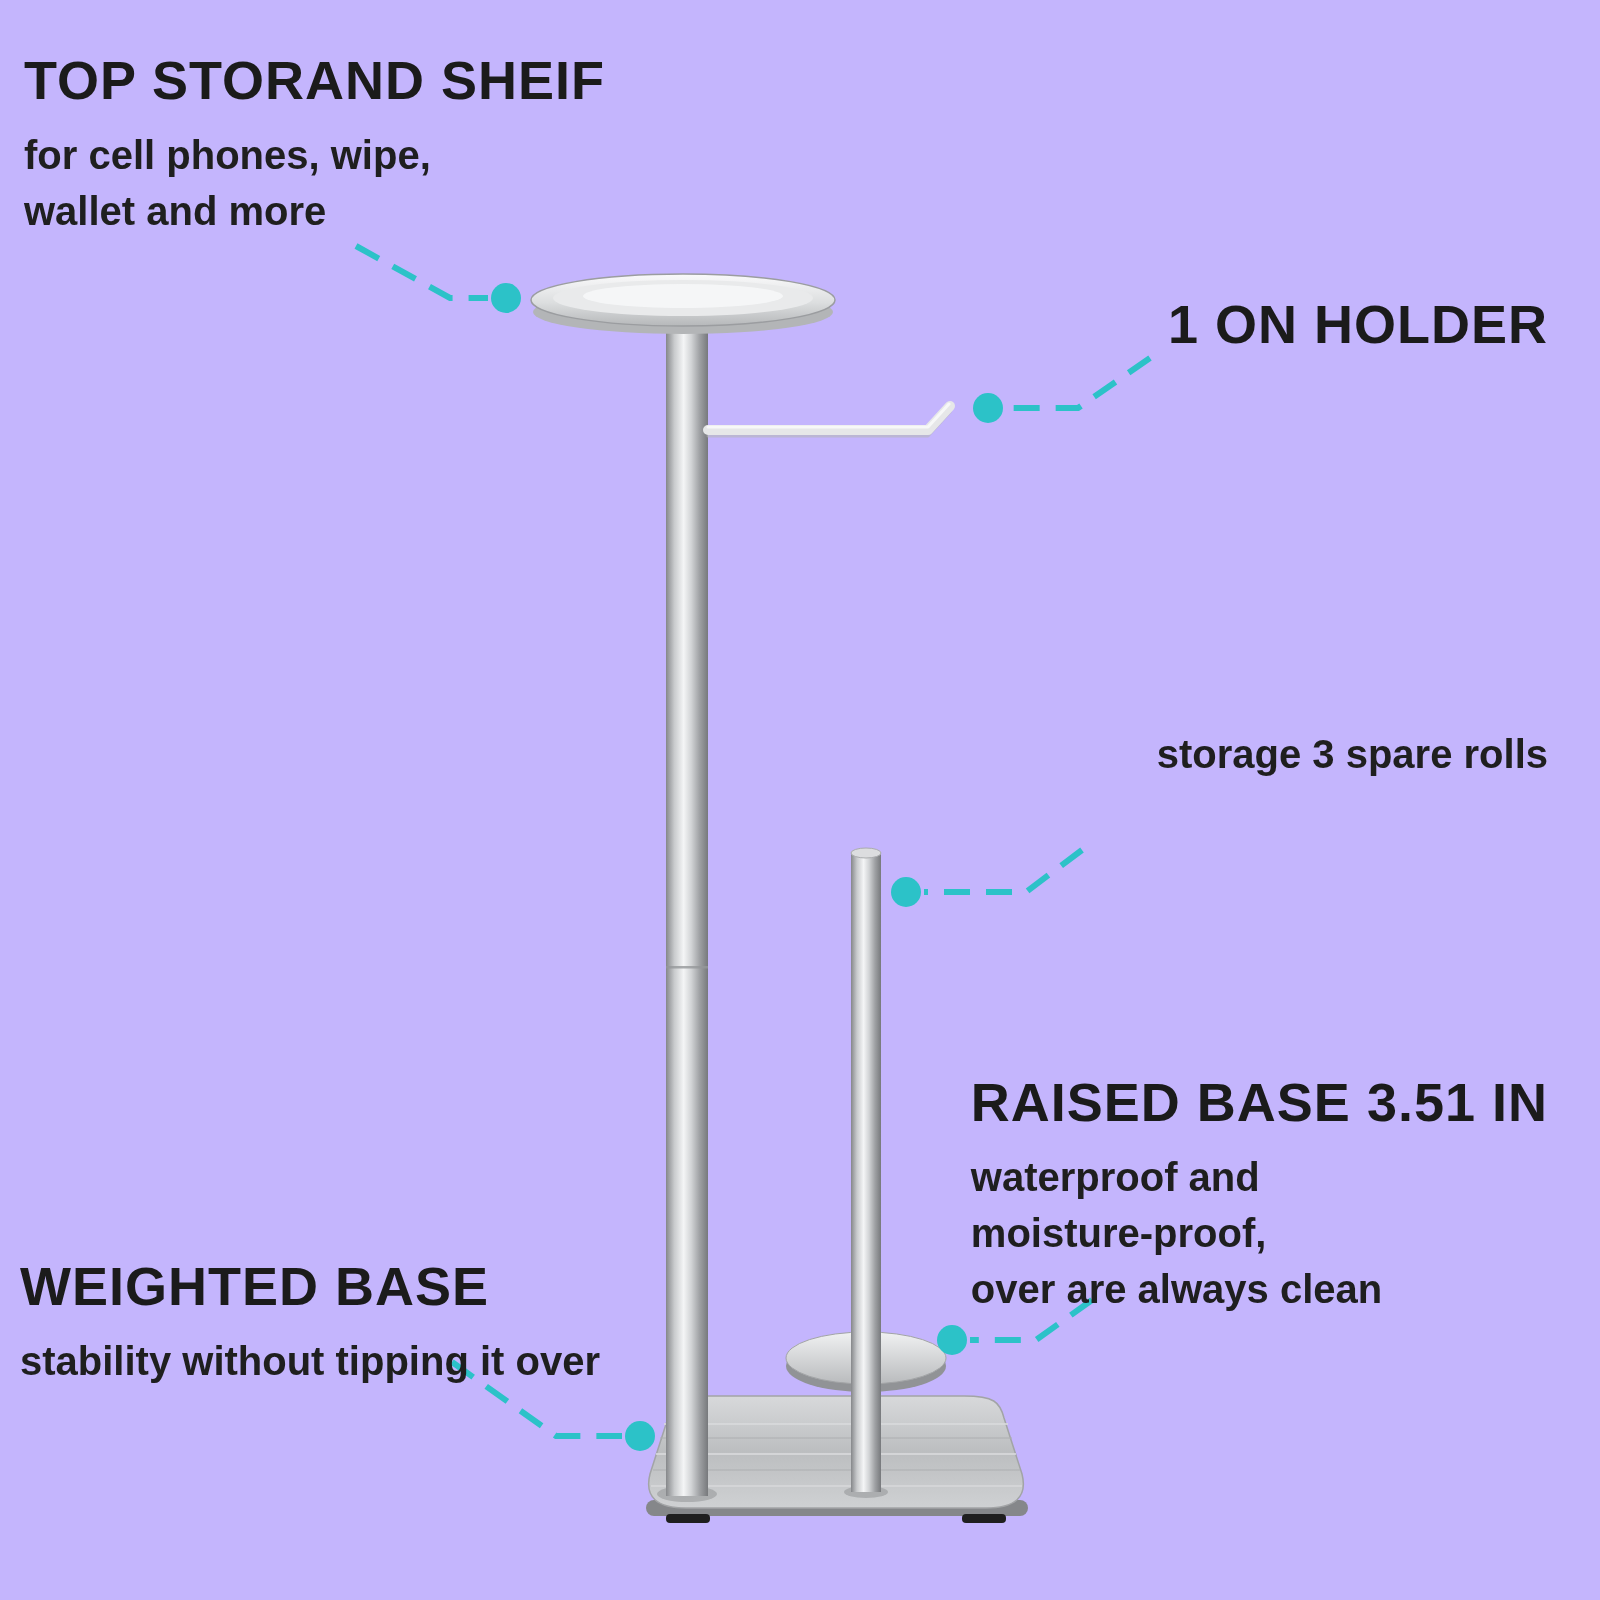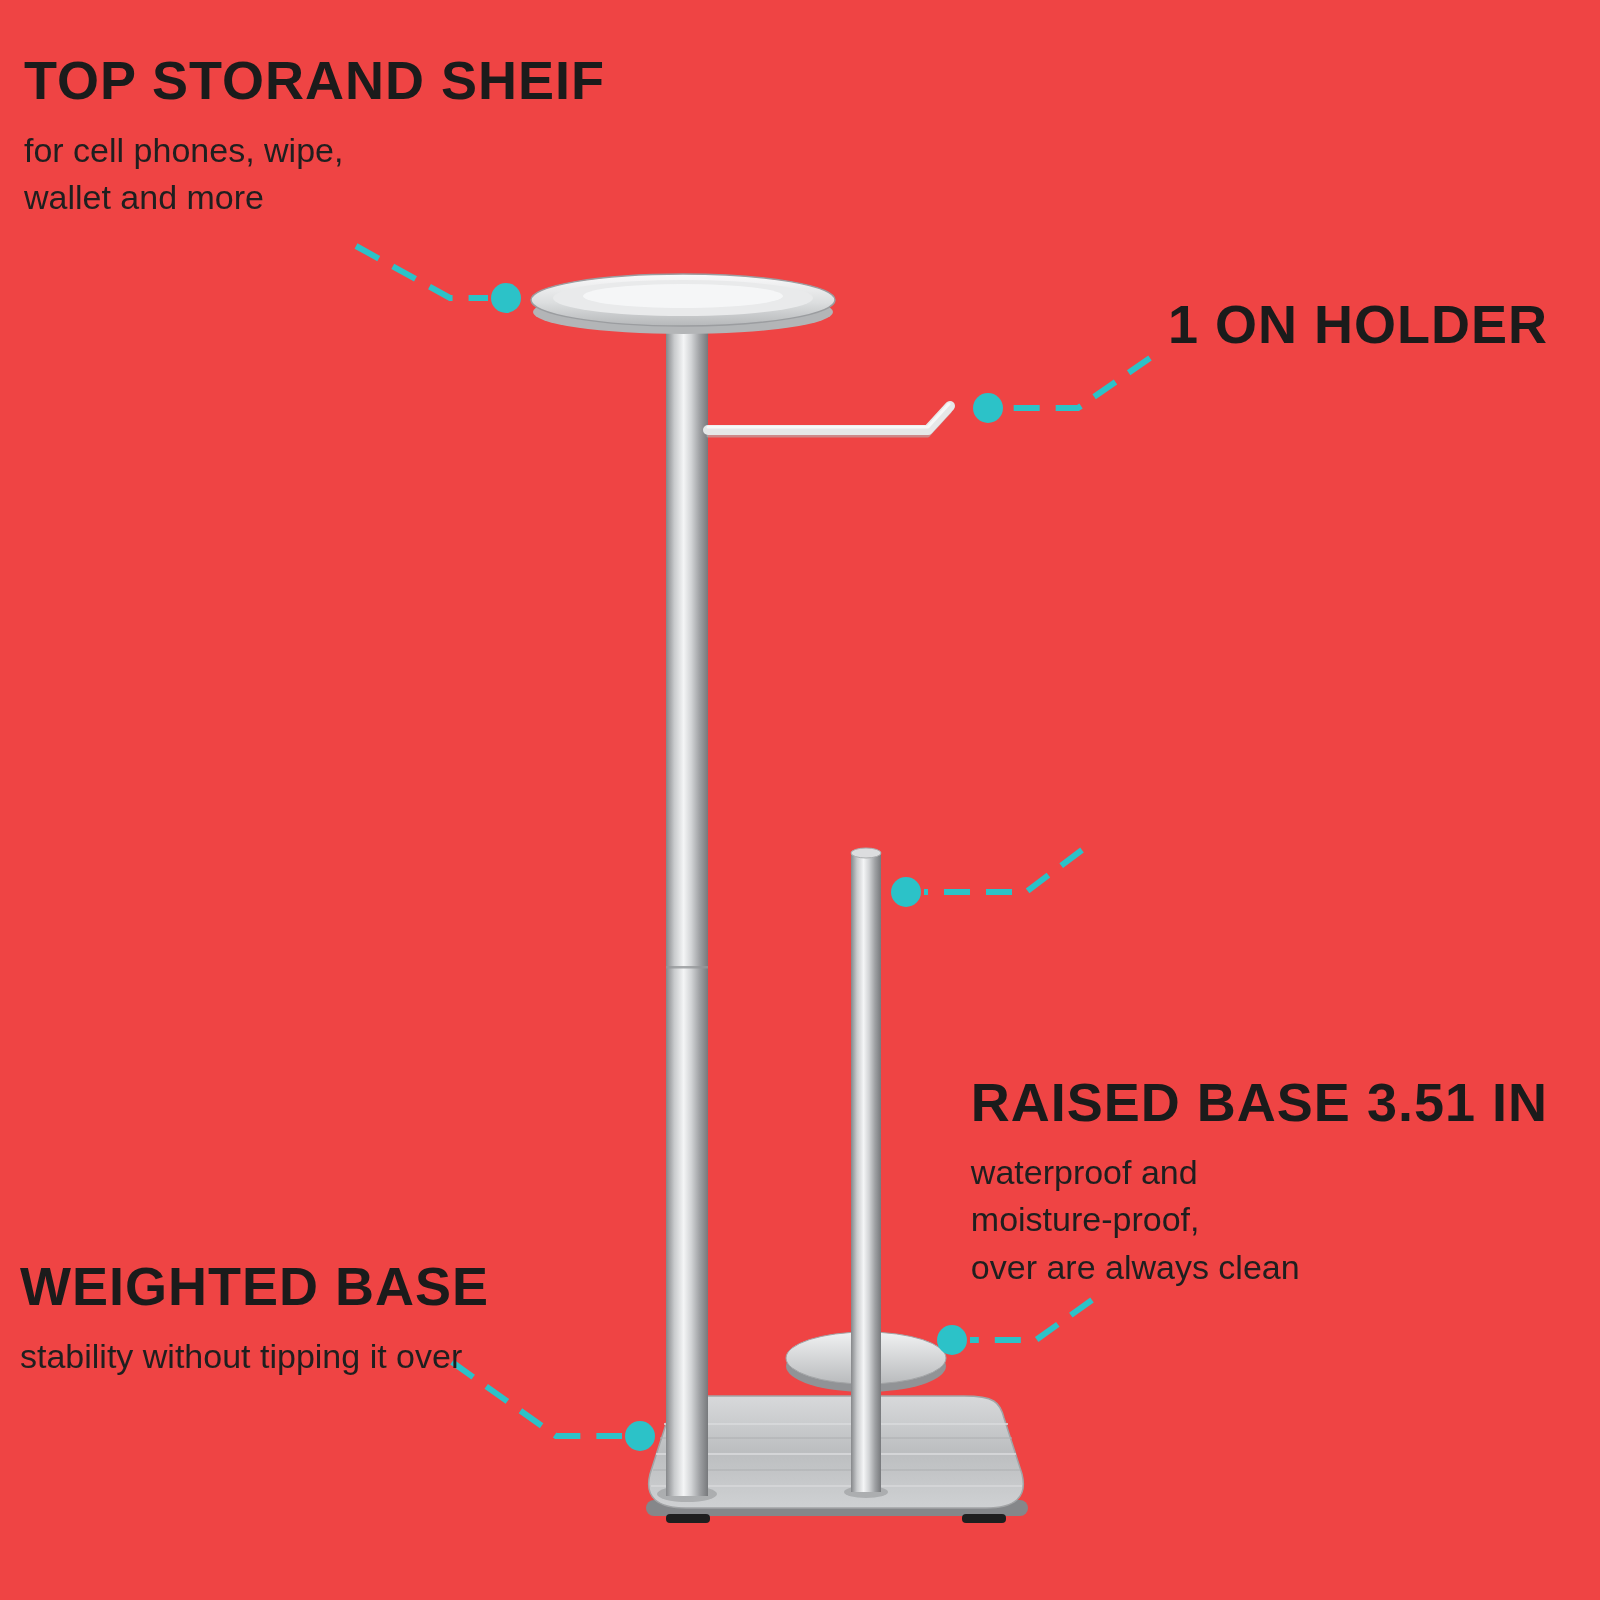--- a/index.html
+++ b/index.html
@@ -1,31 +1,31 @@
 <!DOCTYPE html>
 <html style="--accent: #2CC2C8;"><head>
 <meta charset="utf-8">
 <style>
   html,body{margin:0;padding:0;background:#ffffff;}
   .canvas{
     position:relative;
     width:1600px;height:1600px;
-    background:#ef4444;
+    background:#c4b5fd;
     overflow:hidden;
     font-family:"Liberation Sans", sans-serif;
   }
   .art{position:absolute;left:0;top:0;width:1600px;height:1600px;}
   .callout{position:absolute;}
   .callout .h{
     font-size:54px;font-weight:700;color:#1b1b1b;
     letter-spacing:1px;line-height:1.05;
     font-family:"Liberation Sans", sans-serif;
   }
   .callout .s{
-    font-size:34px;font-weight:400;color:#1f1f1f;
+    font-size:40px;font-weight:700;color:#1f1f1f;
     margin-top:18px;line-height:1.4;white-space:pre-line;
   }
   .right{}
   #c-topshelf{left:24px;top:52px;}
   #c-holder{right:52px;top:296px;}
   #c-storage{right:52px;top:712px;}
   #c-storage .s{margin-top:14px;}
   #c-raised{right:52px;top:1074px;}
   #c-weighted{left:20px;top:1218px;margin-top:40px;}
   .leader{fill:none;stroke:var(--accent,#2CC2C8);stroke-width:6;stroke-dasharray:26 16;}
@@ -127,20 +127,21 @@
     <div class="h">TOP STORAND SHEIF</div>
     <div class="s">for cell phones, wipe,
 wallet and more</div>
   </div>
 
   <div class="callout right" id="c-holder">
     <div class="h">1 ON HOLDER</div>
   </div>
 
   <div class="callout right" id="c-storage">
+    <div class="s">storage 3 spare rolls</div>
   </div>
 
   <div class="callout right" id="c-raised">
     <div class="h">RAISED BASE 3.51 IN</div>
     <div class="s">waterproof and
 moisture-proof,
 over are always clean</div>
   </div>
 
   <div class="callout" id="c-weighted">

